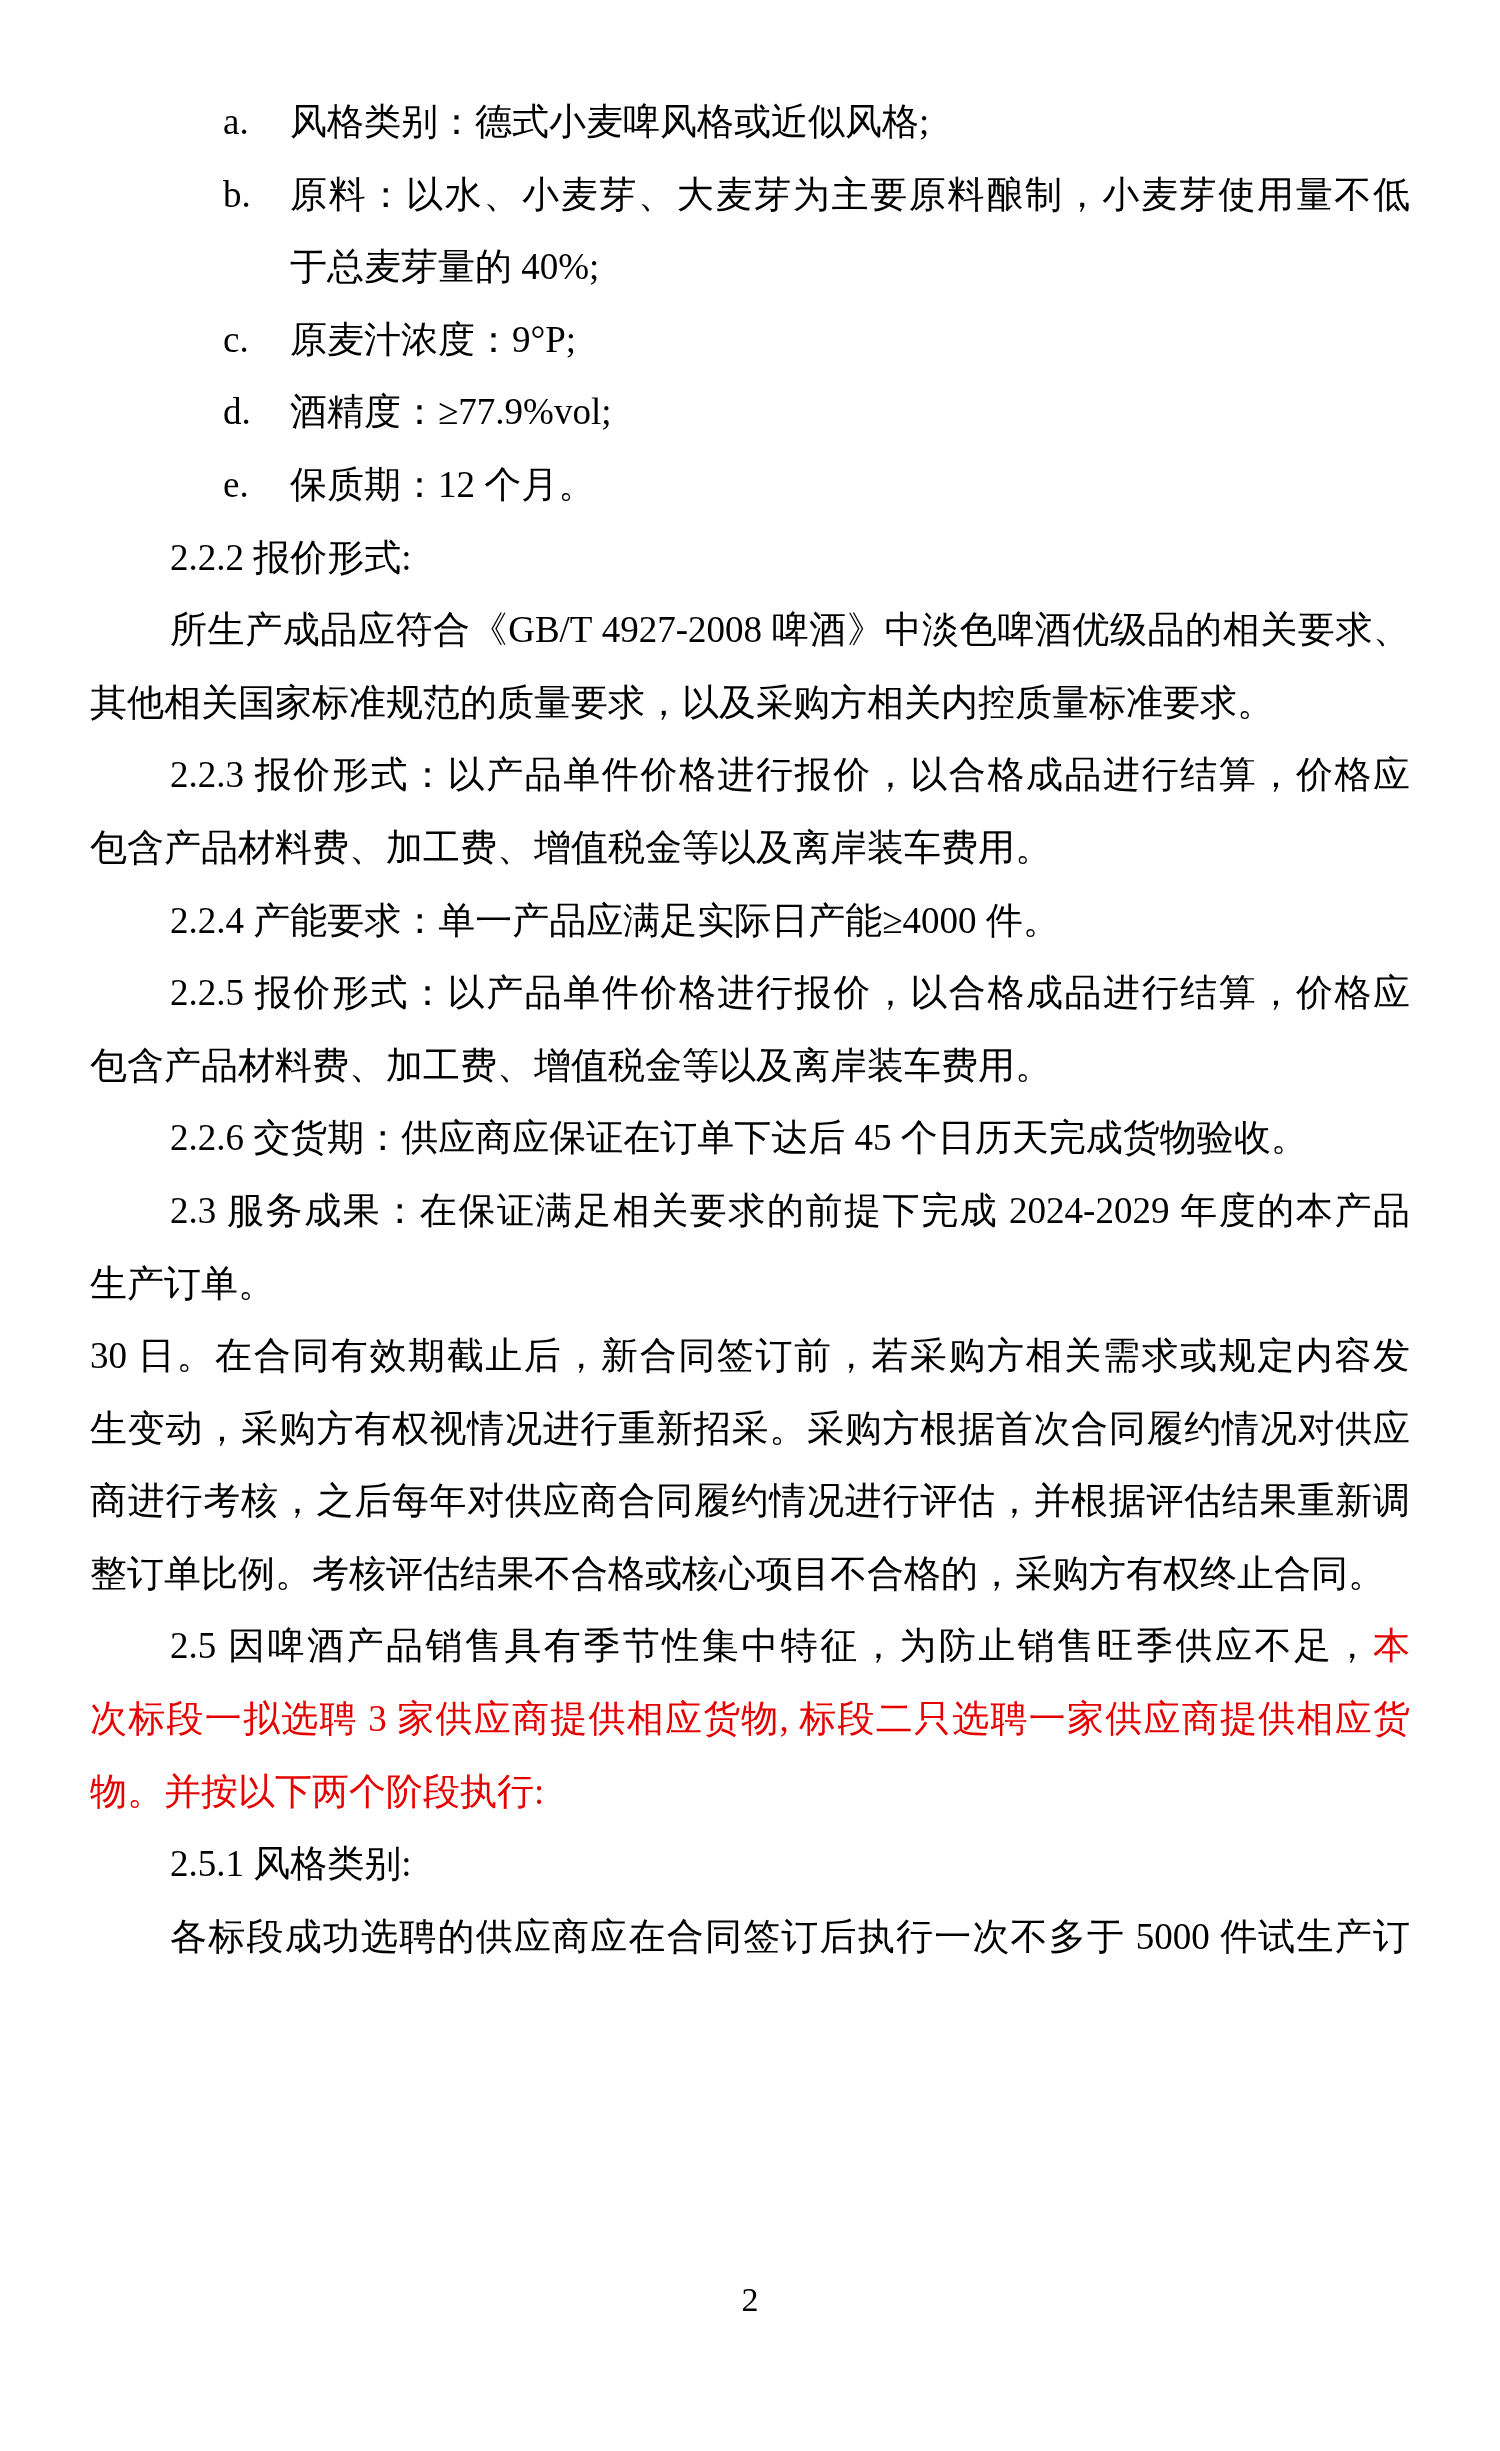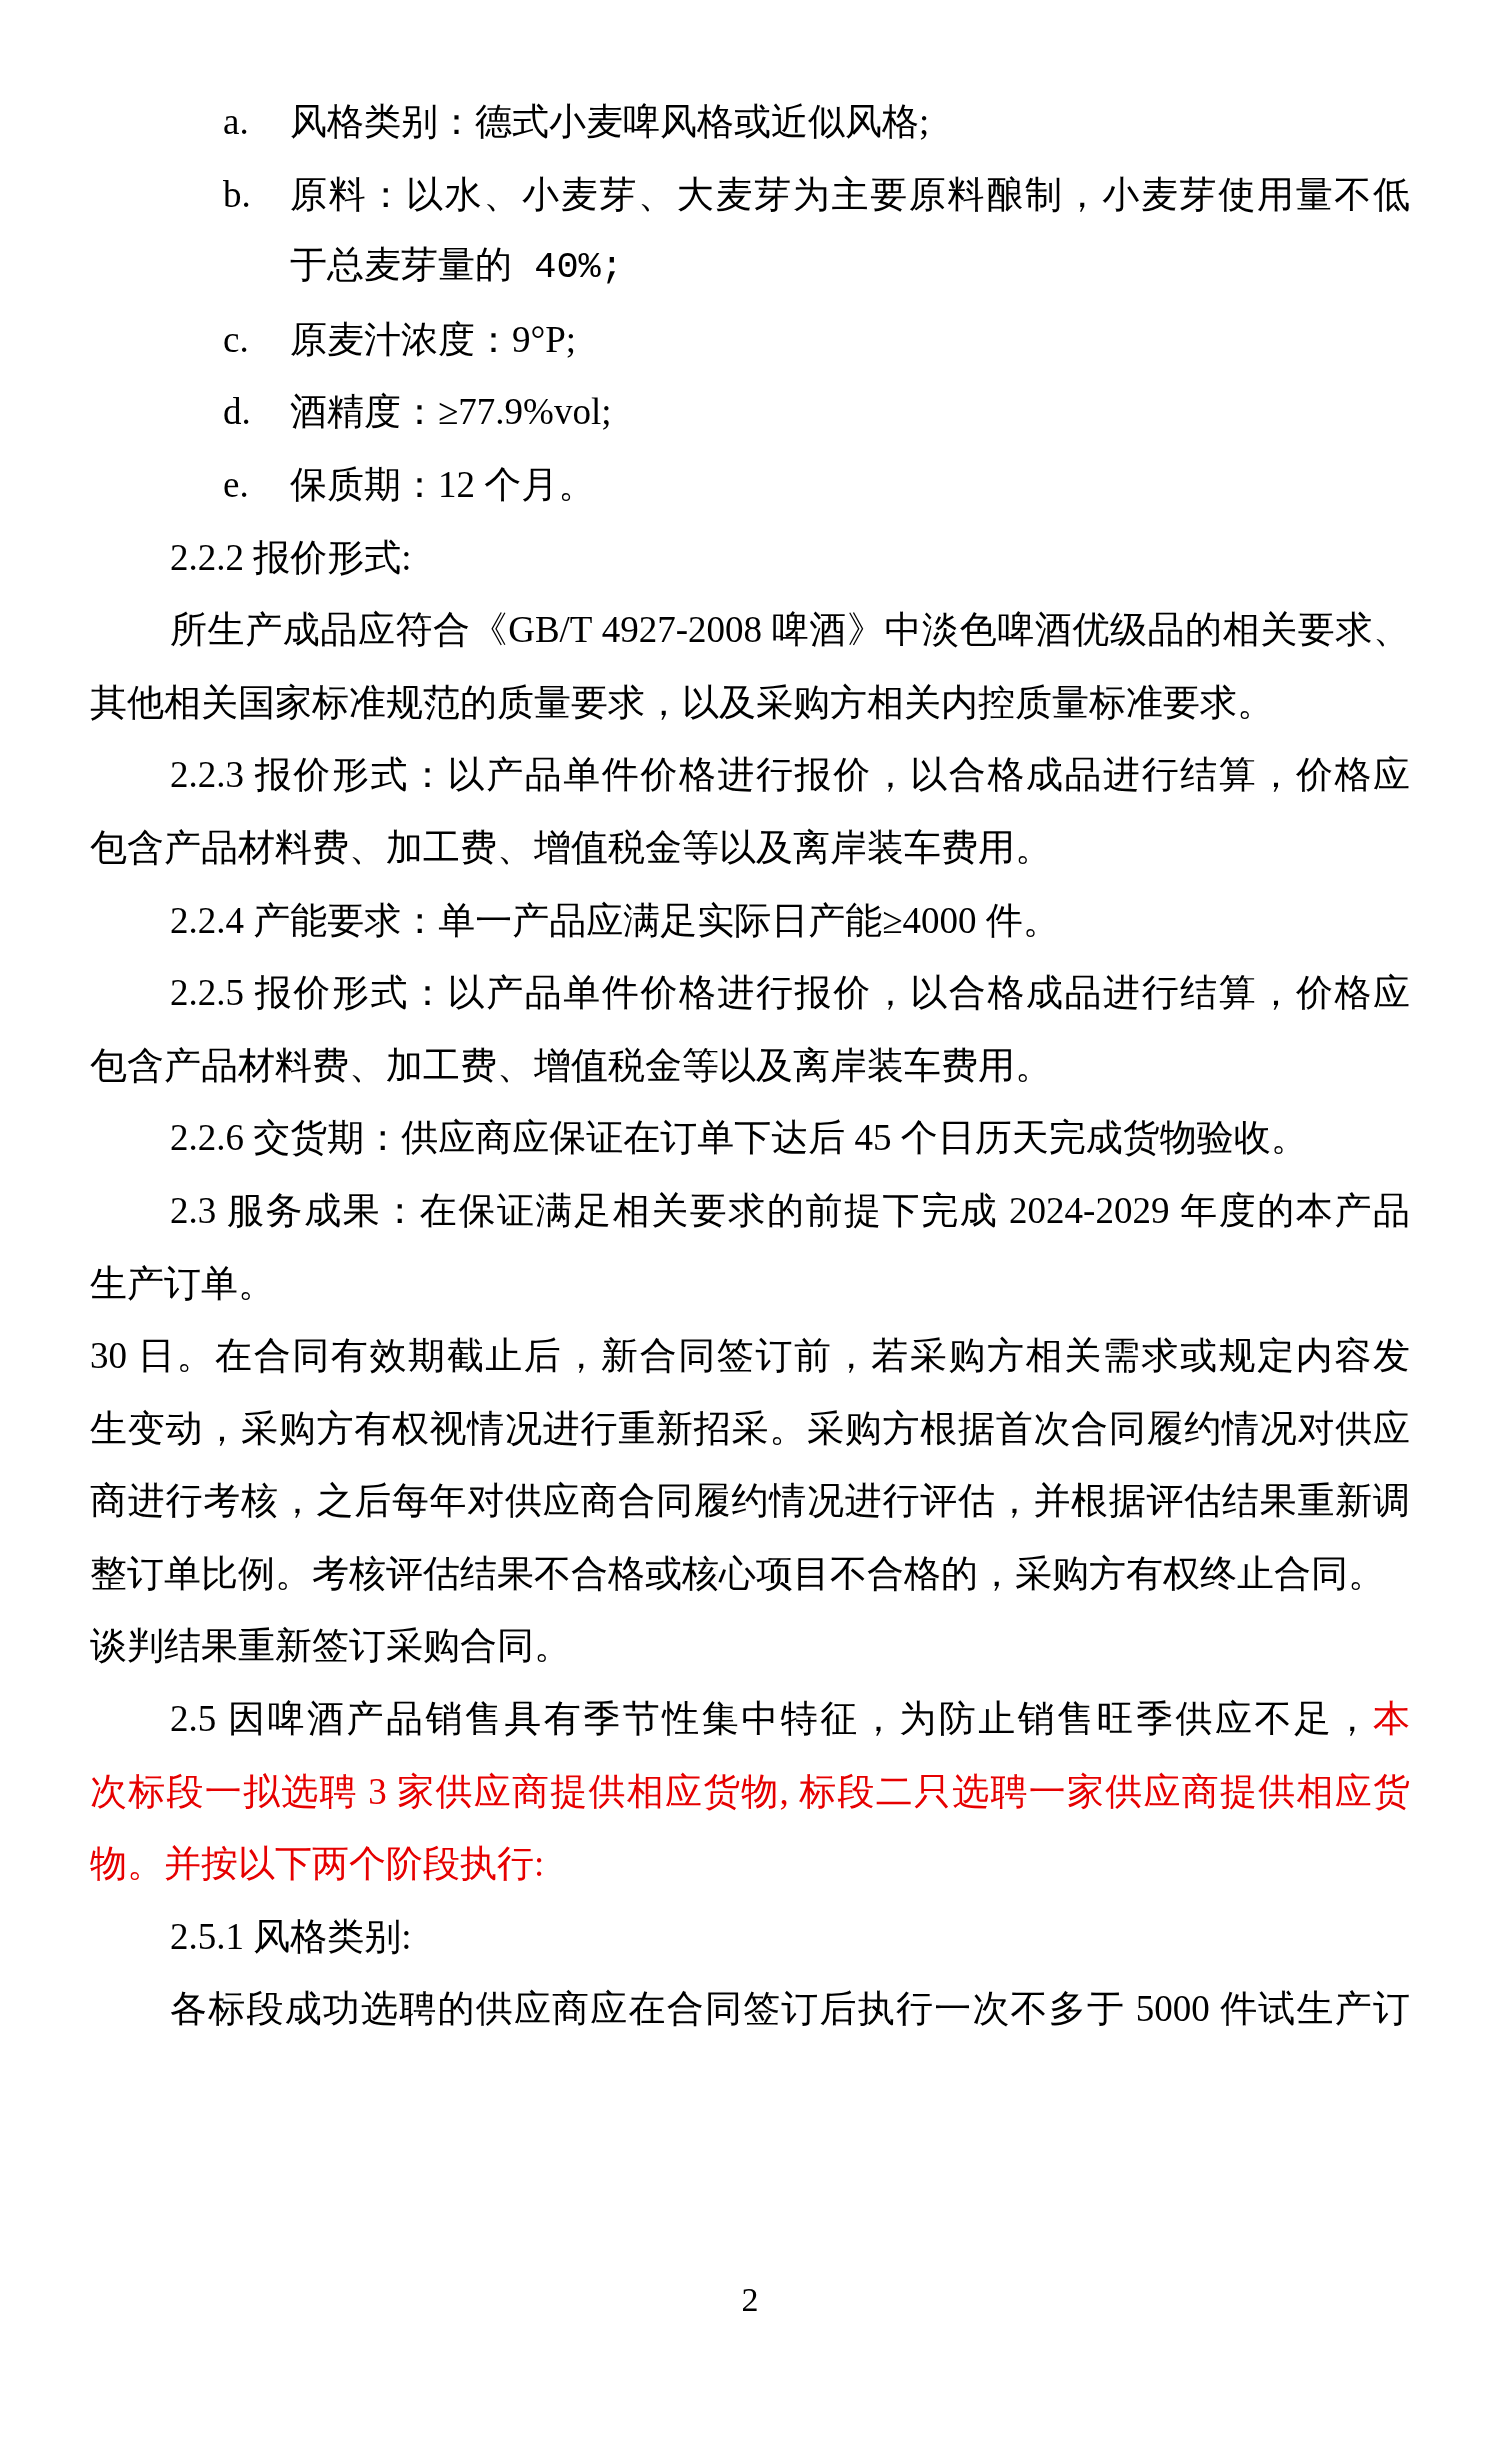--- a/index.html
+++ b/index.html
@@ -45,21 +45,20 @@
     position:relative;
     padding-left:200px;
   }
   .list .letter{
     position:absolute;
     left:133px;
     top:0;
   }
   .cont{
     padding-left:200px;
-    font-family:Liberation Mono, monospace;
   }
   .red{color:var(--red);}
   .pagenum{
     position:absolute;
     left:0;
     top:2264px;
     width:100%;
     text-align:center;
     font-size:34px;
     line-height:72.6px;
@@ -113,21 +112,20 @@
 
     <div class="line ind">2.2.6 交货期：供应商应保证在订单下达后 45 个日历天完成货物验收。</div>
 
     <div class="line ind j">2.3 服务成果：在保证满足相关要求的前提下完成 2024-2029 年度的本产品</div>
     <div class="line">生产订单。</div>
 
     <div class="line j">30 日。在合同有效期截止后，新合同签订前，若采购方相关需求或规定内容发</div>
     <div class="line j">生变动，采购方有权视情况进行重新招采。采购方根据首次合同履约情况对供应</div>
     <div class="line j">商进行考核，之后每年对供应商合同履约情况进行评估，并根据评估结果重新调</div>
     <div class="line">整订单比例。考核评估结果不合格或核心项目不合格的，采购方有权终止合同。</div>
-    <div class="line">谈判结果重新签订采购合同。</div>
 
     <div class="line ind j">
       <span>2.5 因啤酒产品销售具有季节性集中特征，为防止销售旺季供应不足，</span><span class="red">本</span>
     </div>
     <div class="line j red">次标段一拟选聘 3 家供应商提供相应货物, 标段二只选聘一家供应商提供相应货</div>
     <div class="line red">物。并按以下两个阶段执行:</div>
 
     <div class="line ind">2.5.1 风格类别:</div>
     <div class="line ind j">各标段成功选聘的供应商应在合同签订后执行一次不多于 5000 件试生产订</div>
 

